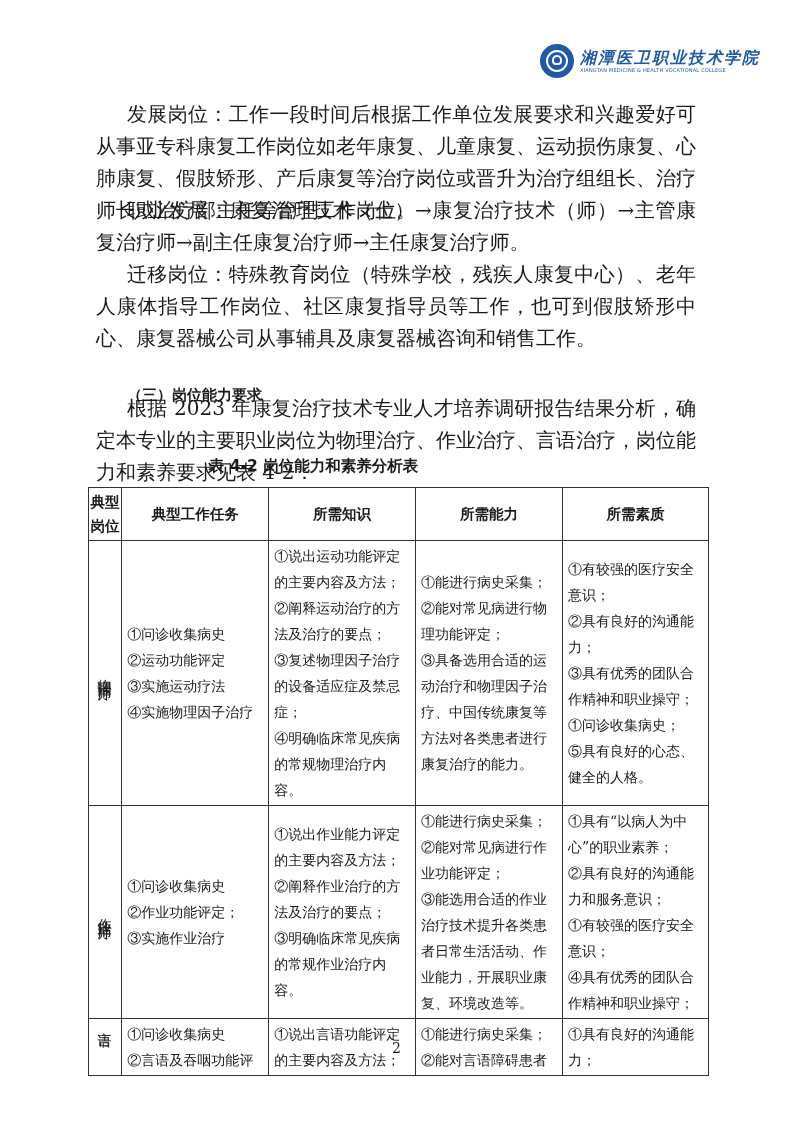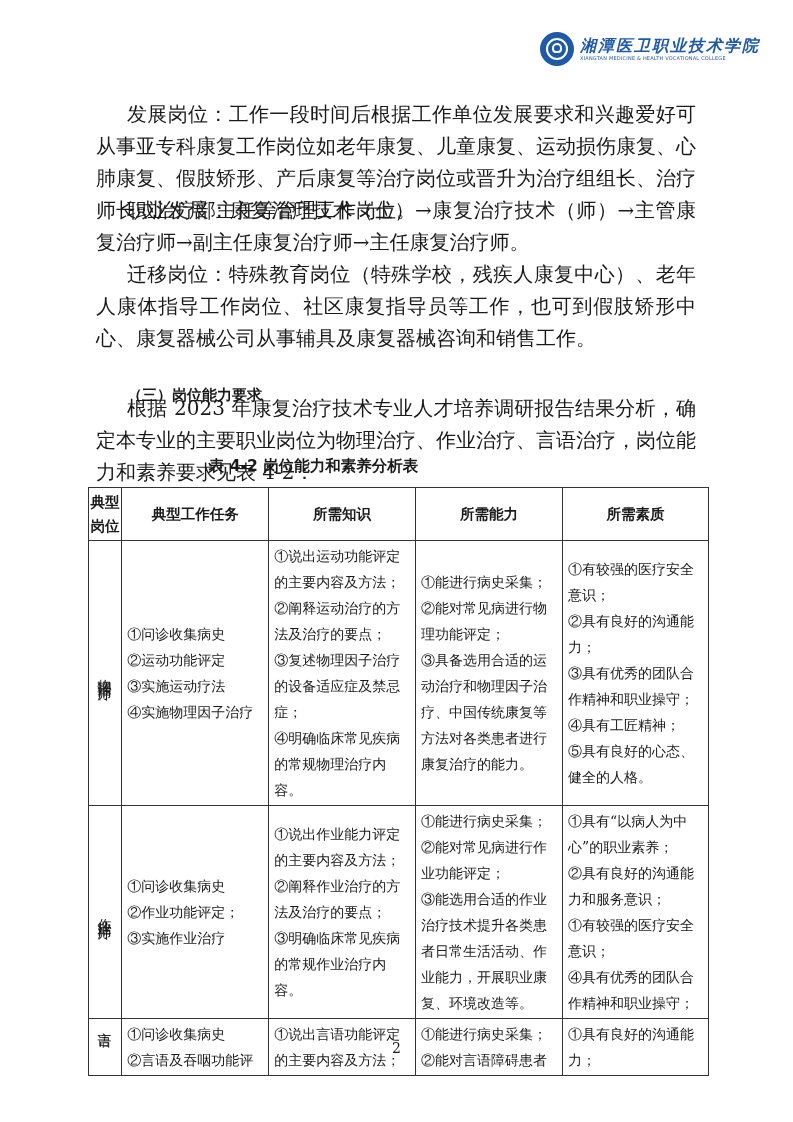--- a/index.html
+++ b/index.html
@@ -1,18 +1,18 @@
 <!DOCTYPE html>
 <html><head>
 <meta charset="utf-8">
 <style>
   html, body { margin:0; padding:0; background:#ffffff; }
   body { width:793px; height:1122px; position:relative; overflow:hidden;
          font-family:"DejaVu Serif","Liberation Serif",serif; color:#1a1a1a; }
-  .logo { position:absolute; left:540px; top:32px; display:flex; align-items:center;justify-content:space-between; }
+  .logo { position:absolute; left:540px; top:44px; display:flex; align-items:center;justify-content:space-between; }
   .logo-mark { width:34px; height:34px; border-radius:50%; background:#1e5aa8; position:relative; }
   .logo-mark::before { content:""; position:absolute; left:6px; top:6px; width:22px; height:22px; border-radius:50%; border:2px solid #ffffff; box-sizing:border-box; }
   .logo-mark::after { content:""; position:absolute; left:12px; top:11px; width:10px; height:10px; border-radius:50% 50% 40% 40%; border:2px solid #ffffff; box-sizing:border-box; }
   .logo-text { margin-left:6px; display:flex; flex-direction:column; }
   .logo-cn { font-size:16px; color:#1e5aa8; font-weight:bold; letter-spacing:2px; font-style:italic; line-height:18px; }
   .logo-en { font-size:5px; color:#1e5aa8; letter-spacing:0.2px; line-height:7px; font-family:"DejaVu Sans",sans-serif; }
 
   .para { position:absolute; left:96px; width:600px; font-size:20px; line-height:32px; text-indent:31px; text-align:justify; }
   .p1 { top:98px; }
   .p2 { top:226px; }
@@ -91,21 +91,21 @@
         </td>
         <td class="list">
           <div>①能进行病史采集；</div>
           <div>②能对常见病进行物理功能评定；</div>
           <div>③具备选用合适的运动治疗和物理因子治疗、中国传统康复等方法对各类患者进行康复治疗的能力。</div>
         </td>
         <td class="list">
           <div>①有较强的医疗安全意识；</div>
           <div>②具有良好的沟通能力；</div>
           <div>③具有优秀的团队合作精神和职业操守；</div>
-          <div>④具有工匠精神；</div>
+          <div>①问诊收集病史；</div>
           <div>⑤具有良好的心态、健全的人格。</div>
         </td>
       </tr>
       <tr class="r2">
         <td class="c0">
           <div class="vert">作业治疗师</div>
         </td>
         <td class="list">
           <div>①问诊收集病史</div>
           <div>②作业功能评定；</div>

